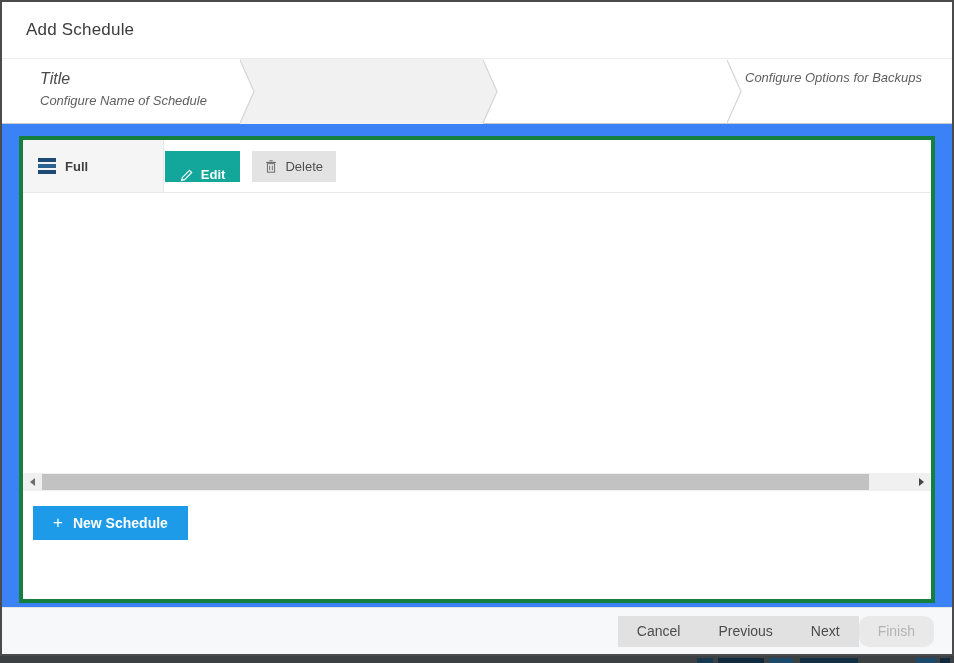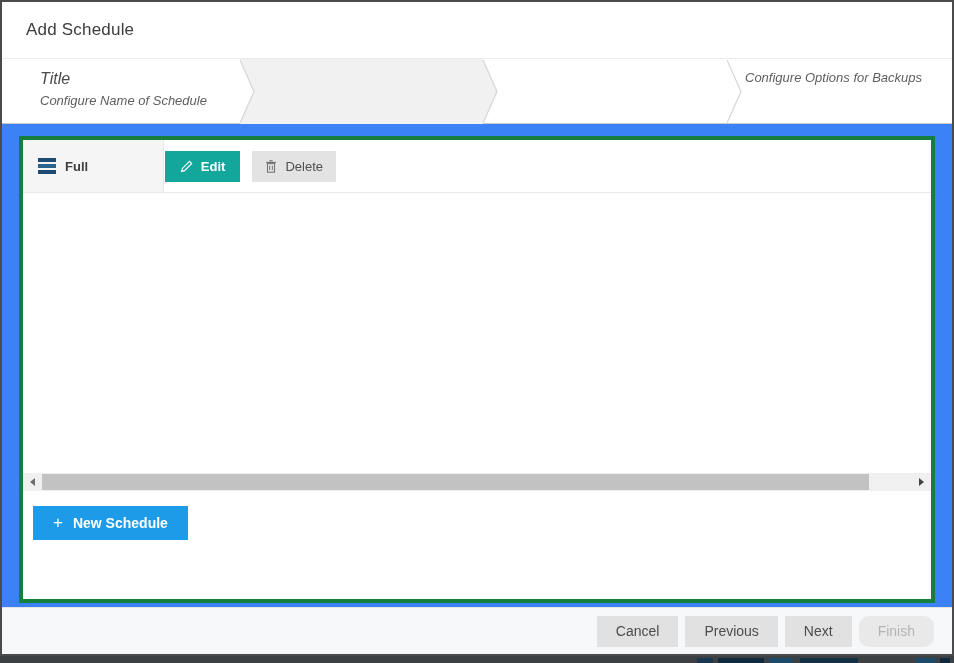--- a/index.html
+++ b/index.html
@@ -41,21 +41,21 @@
   .bars { display:flex; flex-direction:column; gap:2px; }
   .bar { width:18px; height:4px; background:#1e4b74; }
   .bar.mid { background:#2a6390; }
   .type-label { font-size:13px; font-weight:bold; color:#3f3f3f; }
   .desc-cell { flex:1; display:flex; align-items:center; padding-left:15px;
                font-size:14px; color:#3f3f3f; border-right:1px solid #ebebeb; }
   .actions { width:186px; display:flex; align-items:center; justify-content:flex-end;
              gap:12px; padding-right:14px; }
   .btn { border:none; cursor:pointer; font-family:inherit; }
   .btn-edit { height:31px; padding:0 15px; background:#13a79c; color:#fff;
-              font-size:13px; font-weight:bold; display:flex; align-items:center; gap:8px; }
+              font-size:13px; font-weight:bold; display:flex; align-items:flex-end; gap:8px; }
   .btn-delete { height:31px; padding:0 13px; background:#e3e3e3; color:#4f4f4f;
                 font-size:13px; display:flex; align-items:center; gap:8px; }
 
   
   .hscrollbar { position:absolute; left:0; right:0; top:333px; height:18px;
                 background:#f0f0f0; display:flex; align-items:stretch; }
   .scroll-arrow { width:17px; display:flex; align-items:center; justify-content:center; cursor:pointer; }
   .tri-l { width:0; height:0; border:4px solid transparent; border-right:5px solid #6d6d6d; margin-right:2px;}
   .tri-r { width:0; height:0; border:4px solid transparent; border-left:5px solid #444; margin-left:2px;}
   .scroll-track { flex:1; position:relative; }
@@ -63,21 +63,21 @@
                   background:#c2c2c2; cursor:grab; }
 
   .new-trigger-btn { position:absolute; left:10px; top:366px; height:34px; padding:0 20px;
                      background:#1d9be9; color:#fff; font-size:14px; font-weight:bold;
                      display:flex; align-items:center; gap:10px; }
   .plus { font-size:17px; font-weight:normal; }
 
   
   .footer { position:absolute; left:0; right:0; bottom:0; height:47px; background:#f7f8fa;
             border-top:1px solid #e4e4e4; display:flex; align-items:center;
-            justify-content:flex-end; gap:7px; padding-right:18px; }
+            justify-content:flex-end; padding-right:18px; }
   .btn-footer { height:31px; padding:0 19px; background:#e1e1e1; color:#4c4c4c; font-size:14px; }
   .btn-footer.disabled { background:#e9e9e9; color:#b4b4b4; cursor:default;border-radius:10px; }
 
   svg { display:block; }
 </style>
 </head>
 <body>
 
 <div class="stage">
 

